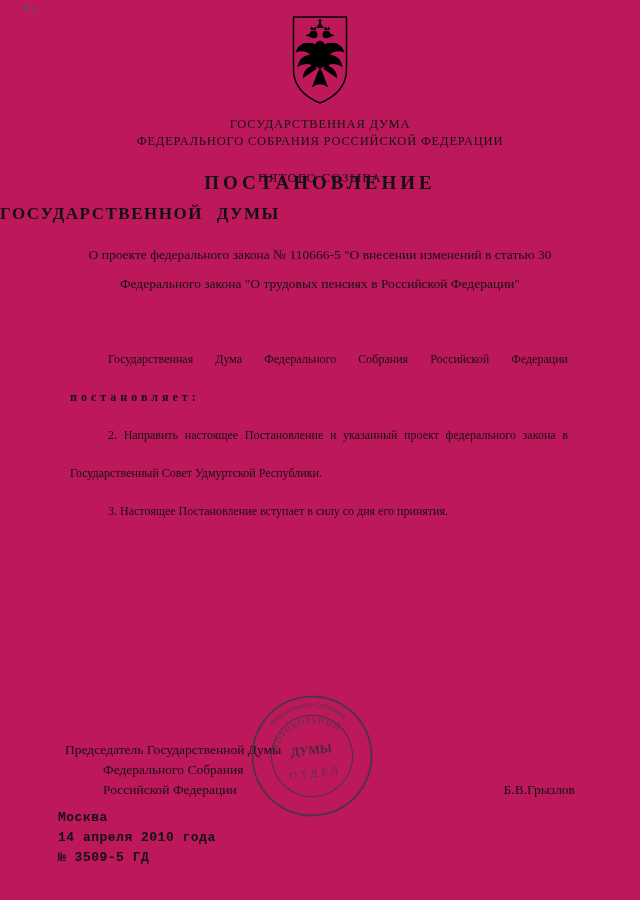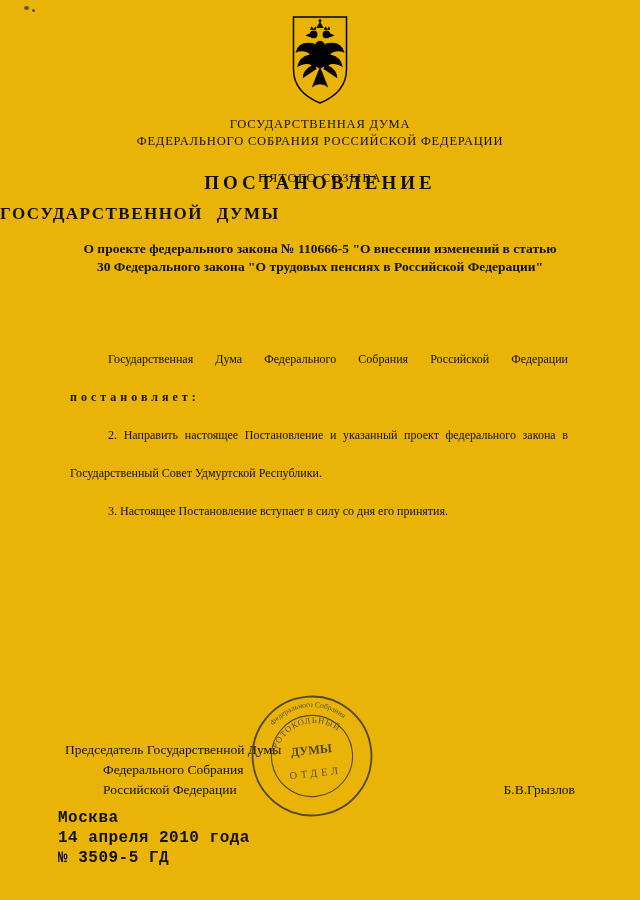--- a/index.html
+++ b/index.html
@@ -1,55 +1,55 @@
 <!DOCTYPE html>
 <html><head>
 <meta charset="utf-8">
 <style>
   html,body{margin:0;padding:0;background:#ffffff;}
   .page{
     position:relative;
     width:640px;height:900px;
-    background:#eab308;
+    background:#be185d;
     font-family:"Liberation Serif", serif;
     color:#111;
     overflow:hidden;
   }
   .speck{position:absolute;background:#555;border-radius:50%;}
   .coat{position:absolute;top:12px;left:50%;transform:translateX(-50%);}
   .org{position:absolute;top:116px;left:0;width:100%;text-align:center;}
   .org-line1,.org-line2{font-size:12.5px;letter-spacing:0.8px;line-height:17px;}
   .org-line3{font-size:13px;letter-spacing:1.2px;margin-top:20px;}
   .doc-type{
     position:absolute;top:172px;left:0;width:100%;text-align:center;
     font-size:19px;font-weight:bold;letter-spacing:4px;
   }
   .doc-subtype{
     position:absolute;top:204px;left:0;width:100%;text-align:left;
     font-size:17px;font-weight:bold;letter-spacing:1.5px;word-spacing:8px;
   }
   .title{
     position:absolute;top:240px;left:80px;width:480px;
-    text-align:center;font-weight:bold;font-size:13.5px;line-height:18px;
+    text-align:center;font-weight:normal;font-size:13.5px;line-height:29px;
   }
   .body-text{
     position:absolute;top:340px;left:70px;width:498px;
     font-size:12px;line-height:38px;text-align:justify;
   }
   .body-text p{margin:0;text-indent:38px;}
   .body-text p.gap{margin-top:18px;}
   .spaced{letter-spacing:4px;font-weight:bold;}
   .sig{position:absolute;top:740px;left:65px;width:510px;font-size:13.5px;line-height:20px;}
   .sig-line2,.sig-line3{padding-left:38px;}
   .sig-name{position:absolute;top:40px;right:0;font-size:13.5px;}
   .stamp{position:absolute;top:690px;left:246px;width:132px;height:132px;opacity:0.85;transform:rotate(-6deg);}
   .footer{
     position:absolute;left:58px;top:808px;
     font-family:"Liberation Mono", monospace;font-weight:bold;
-    font-size:16px;line-height:20px;letter-spacing:0.5px;
+    font-size:13px;line-height:20px;letter-spacing:0.5px;
   }
 </style>
 </head>
 <body>
 
 <div class="page">
 
   <div class="speck" style="top:6px;left:24px;width:5px;height:4px;"></div>
   <div class="speck" style="top:9px;left:32px;width:3px;height:3px;"></div>
 

